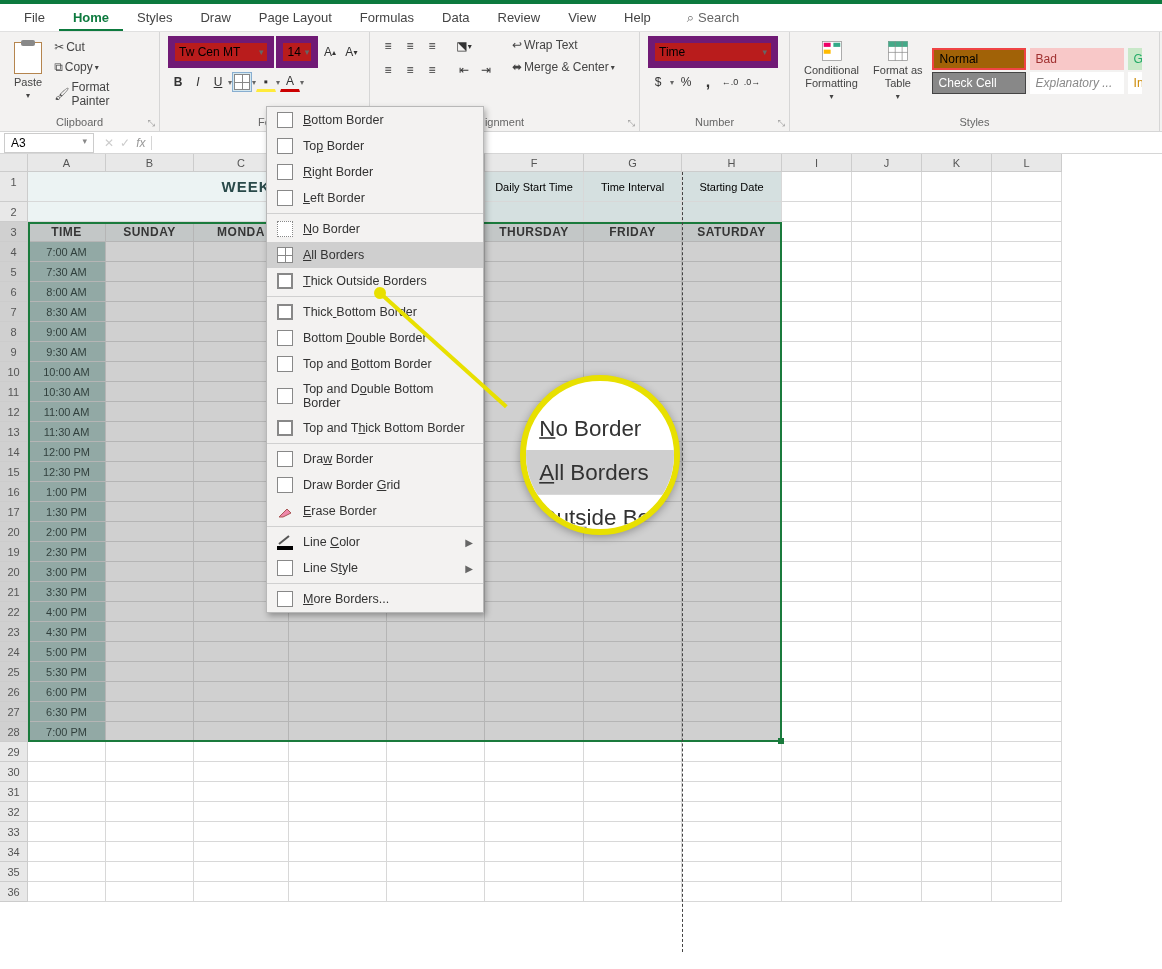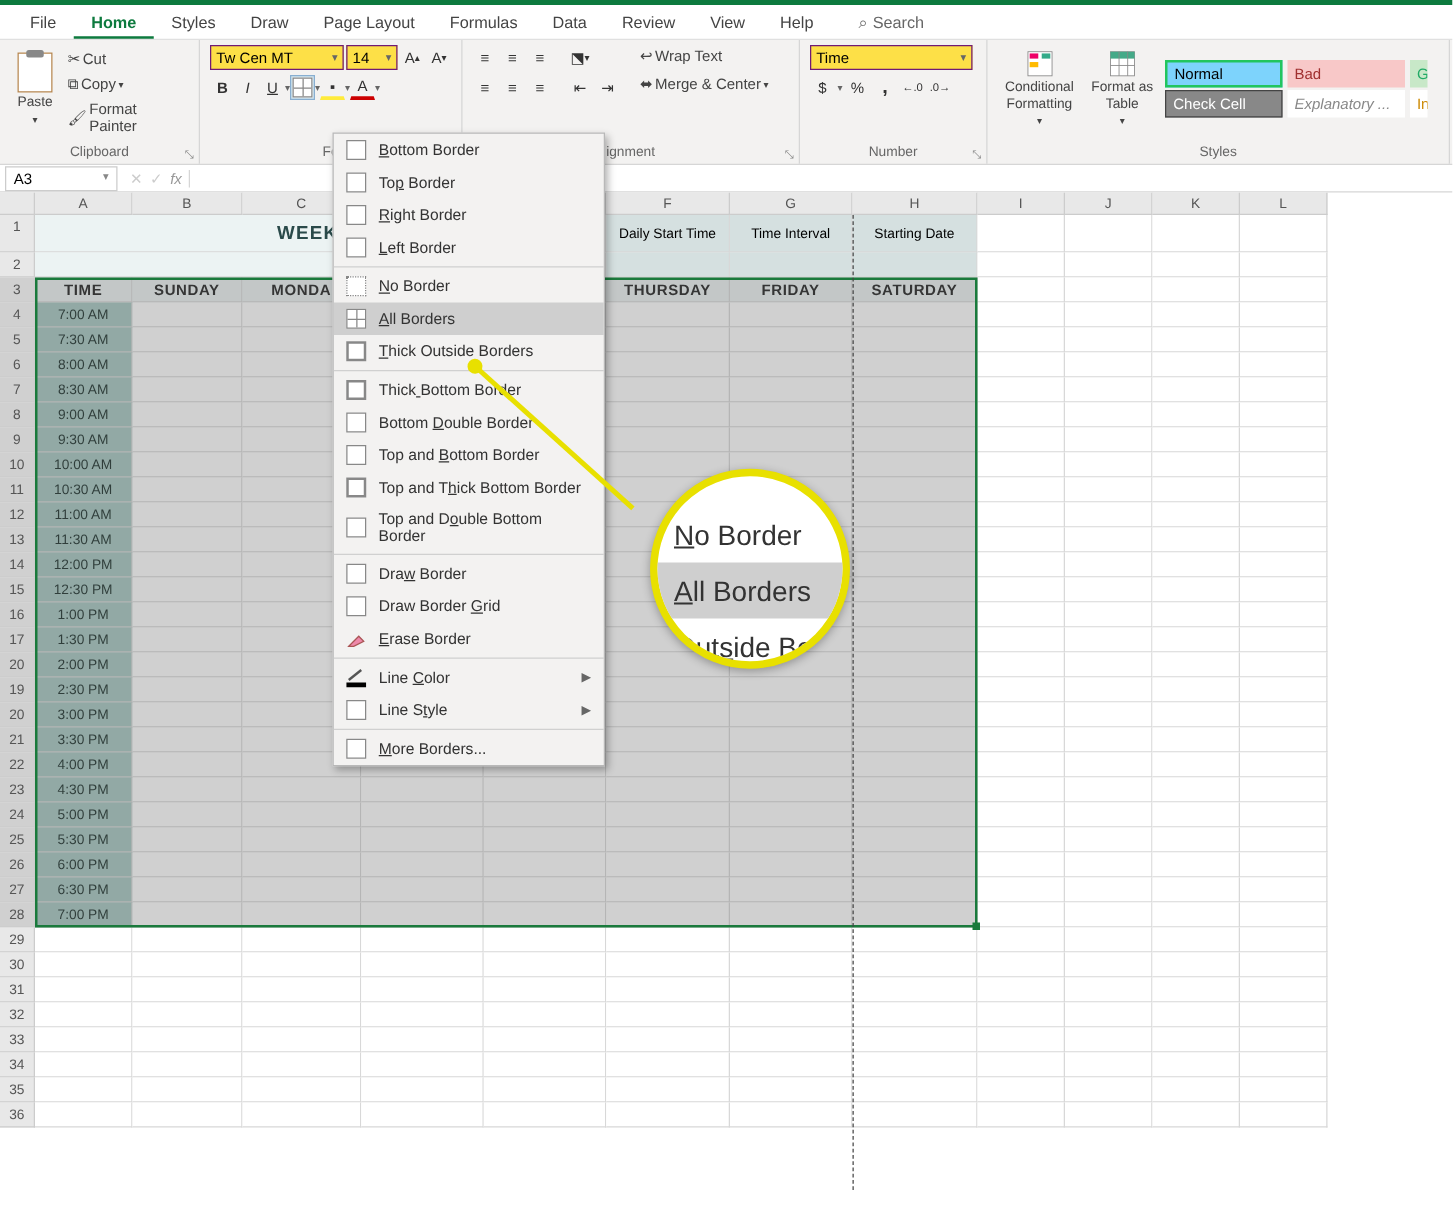--- a/index.html
+++ b/index.html
@@ -11,21 +11,21 @@
 .menubar .search { margin-left:8px; display:flex; align-items:center; gap:4px; color:#666; }
 .ribbon { height:100px; background:#f3f2f1; display:flex; border-bottom:1px solid #d6d6d6; position:relative; }
 .rgroup { border-right:1px solid #d6d6d6; padding:4px 8px 2px; display:flex; flex-direction:column; justify-content:space-between; position:relative; }
 .rgroup-label { font-size:11px; color:#666; text-align:center; padding:1px 0; }
 .rrow { display:flex; align-items:center; gap:2px; }
 .rbtn { padding:2px 4px; cursor:pointer; font-size:12px; display:flex; align-items:center; gap:2px; color:#444; }
 .rbtn.big { flex-direction:column; justify-content:center; height:70px; padding:4px 6px; text-align:center; font-size:11px; line-height:1.2; }
 .icon { display:inline-block; }
 .icon-paste { width:28px; height:32px; background:#fff; border:1px solid #b5854e; position:relative; }
 .icon-paste::before { content:""; position:absolute; top:-3px; left:6px; width:14px; height:6px; background:#888; border-radius:2px; }
-.select-box { border:1px solid #701a75; background:#fde047; font-size:12px; padding:2px 4px; display:flex; align-items:center; justify-content:space-between; }
+.select-box { border:7px solid #701a75; background:#b91c1c; font-size:12px; padding:2px 4px; display:flex; align-items:center; justify-content:space-between; }
 .drop-arrow::after { content:"▾"; font-size:9px; color:#666; margin-left:4px; }
 .fmt-btn { width:20px; height:20px; display:flex; align-items:center; justify-content:center; font-size:12px; border:1px solid transparent; cursor:pointer; color:#333; }
 .fmt-btn.pressed { background:#d4e8f0; border-color:#88aed0; }
 .color-bar { border-bottom:3px solid; }
 .dialog-launcher { position:absolute; bottom:2px; right:4px; font-size:9px; color:#888; cursor:pointer; }
 .style-pill { width:94px; height:22px; font-size:12px; padding:2px 6px; margin:1px; display:flex; align-items:center; }
 .formula-bar { height:22px; background:#fff; display:flex; align-items:center; border-bottom:1px solid #d6d6d6; font-size:12px; }
 .namebox { width:90px; border:1px solid #ccc; padding:2px 6px; margin:0 4px; display:flex; justify-content:space-between; }
 .fx-controls { display:flex; align-items:center; gap:6px; color:#999; padding:0 6px; border-right:1px solid #d6d6d6; margin-right:6px; }
 .grid-area { position:relative; height:815px; overflow:hidden; }
@@ -216,21 +216,21 @@
             <line x1="2" y1="18" x2="30" y2="18" stroke="#888"></line>
             <line x1="12" y1="2" x2="12" y2="30" stroke="#888"></line>
             <line x1="22" y1="2" x2="22" y2="30" stroke="#888"></line>
           </svg>
         <span style="white-space:pre-line">Format as
 Table</span>
           <span style="font-size:8px">▾</span>
       </div>
       <div style="display:flex;flex-direction:column">
         <div class="rrow">
-          <div class="style-pill" style="background:#7dd3fc;border:2px solid #22c55e">Normal</div>
+          <div class="style-pill" style="background:#a16207;border:2px solid #ef4444">Normal</div>
           <div class="style-pill" style="background:#f8c8c8;color:#a03030">Bad</div>
           <div class="style-pill" style="background:#c8e8c8;color:#2a6;width:14px;overflow:hidden">G</div>
         </div>
         <div class="rrow">
           <div class="style-pill" style="background:#888;color:#fff;border:1px solid #444">Check Cell</div>
           <div class="style-pill" style="background:#fff;color:#888;font-style:italic">Explanatory ...</div>
           <div class="style-pill" style="background:#fff;color:#c80;width:14px;overflow:hidden">In</div>
         </div>
       </div>
     </div>
@@ -845,26 +845,26 @@
       </div>
       <div class="dd-item">
         <span class="dd-icon border-ic"></span>
         <span>Bottom <u>D</u>ouble Border</span>
       </div>
       <div class="dd-item">
         <span class="dd-icon border-ic"></span>
         <span>Top and <u>B</u>ottom Border</span>
       </div>
       <div class="dd-item">
+        <span class="dd-icon border-ic"></span>
+        <span>Top and D<u>o</u>uble Bottom Border</span>
+      </div>
+      <div class="dd-item">
         <span class="dd-icon border-ic" style="border-width: 2px;"></span>
         <span>Top and T<u>h</u>ick Bottom Border</span>
-      </div>
-      <div class="dd-item">
-        <span class="dd-icon border-ic"></span>
-        <span>Top and D<u>o</u>uble Bottom Border</span>
       </div>
     </div>
   <div class="dd-sep"></div>
   <div id="dd-items2">
       <div class="dd-item">
         <span class="dd-icon border-ic"></span>
         <span>Dra<u>w</u> Border</span>
       </div>
       <div class="dd-item">
         <span class="dd-icon border-ic"></span>

